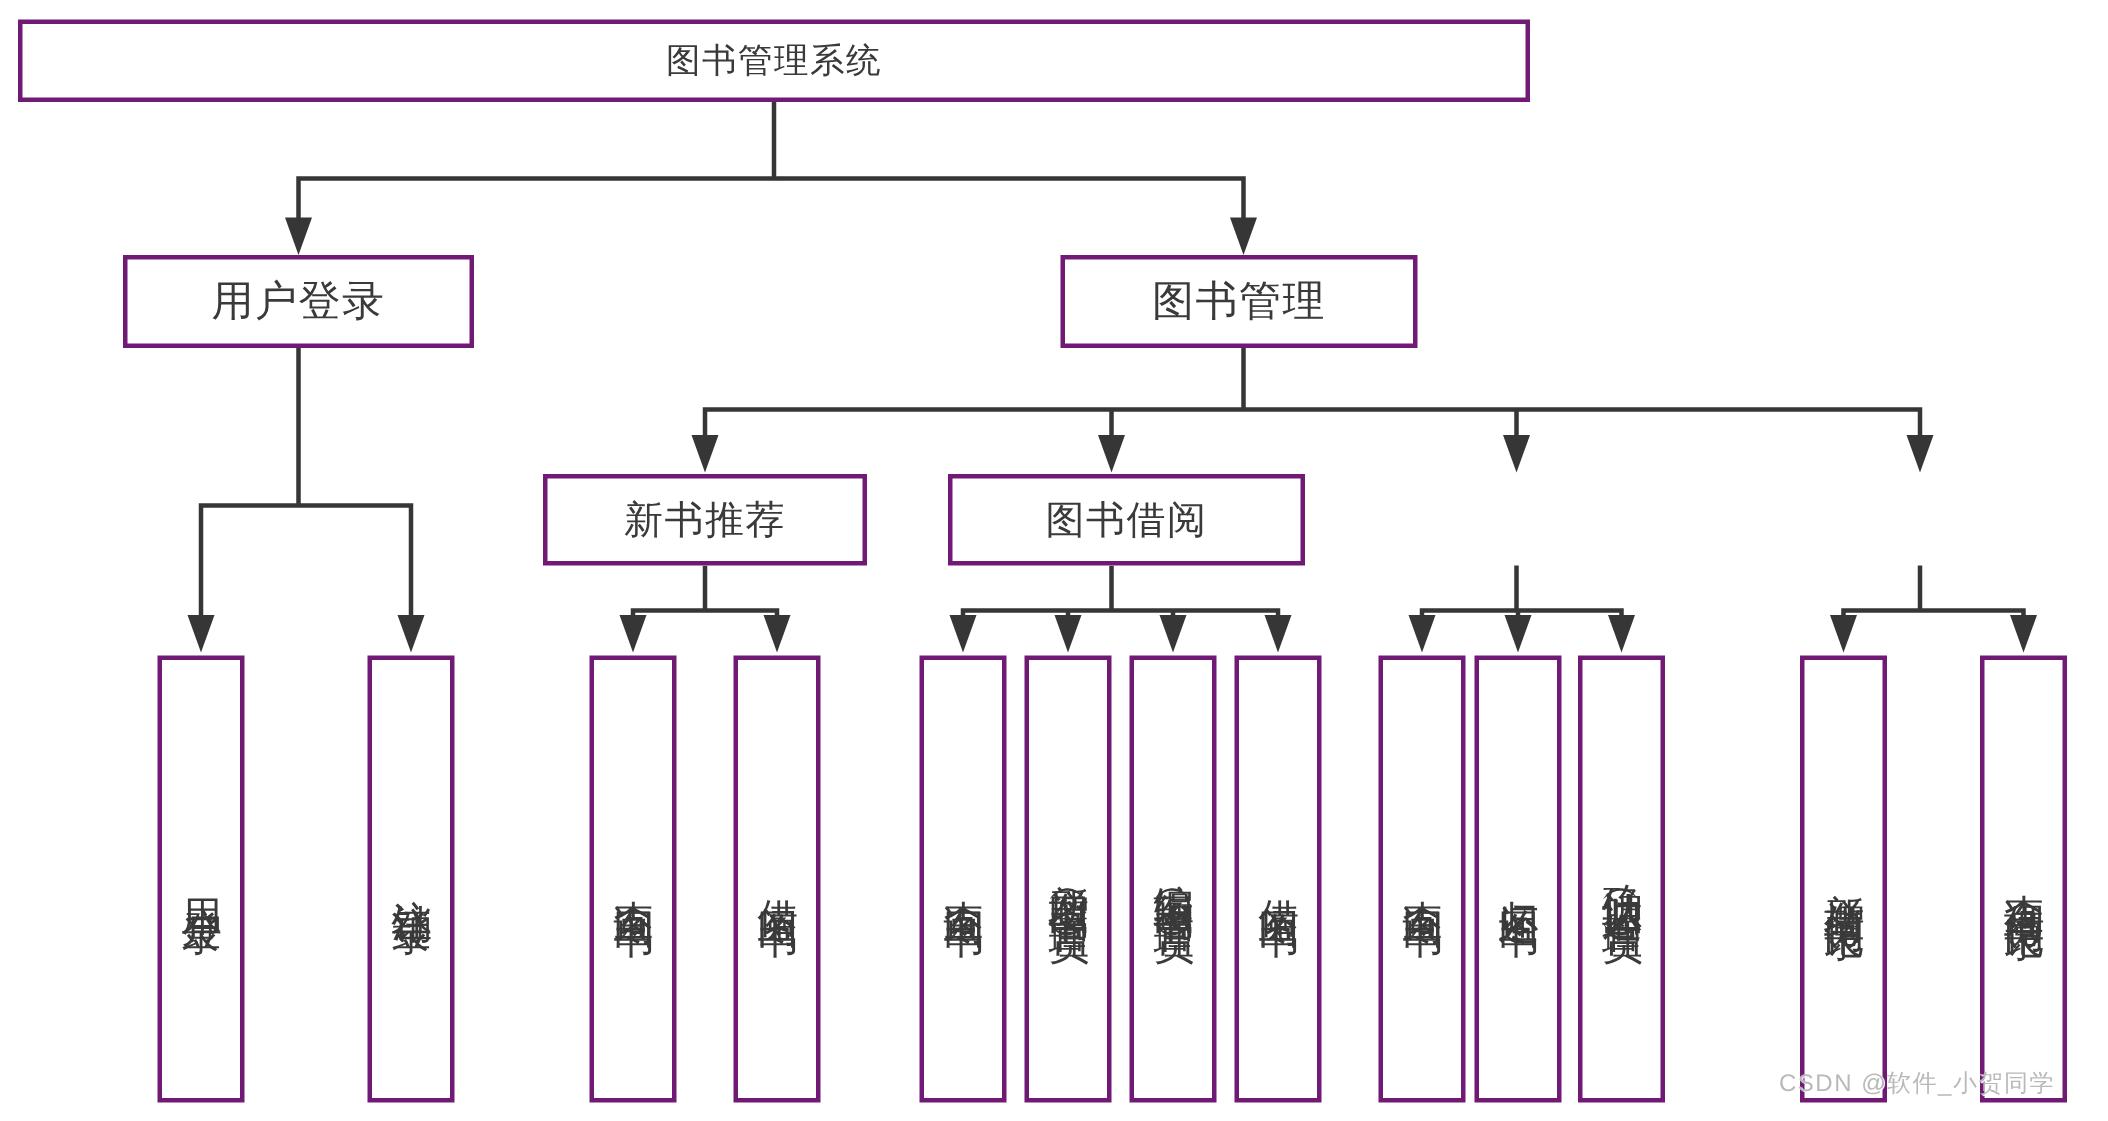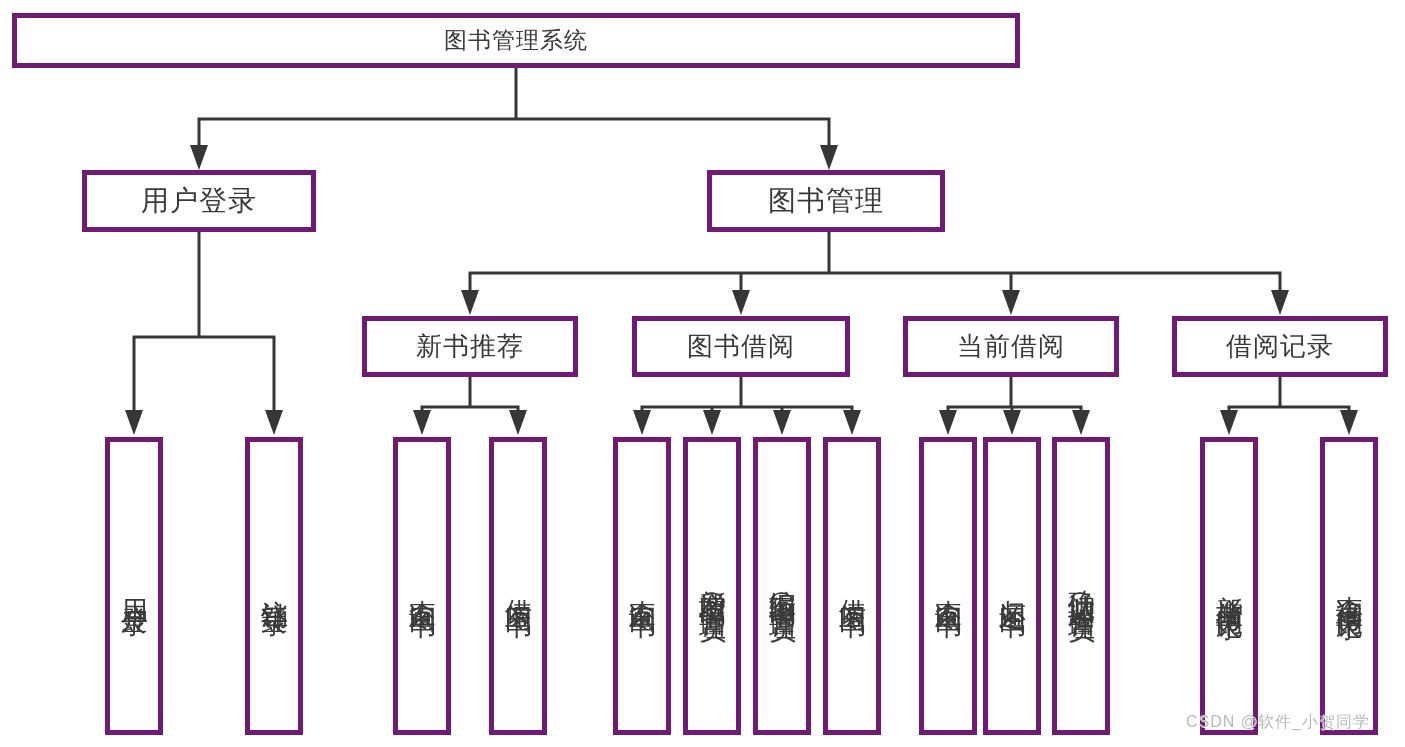--- a/index.html
+++ b/index.html
@@ -27,21 +27,21 @@
     stroke: #363636;
     stroke-width: 3;
   }
   .connectors .ah {
     fill: #363636;
     stroke: none;
   }
   .node {
     position: absolute;
     box-sizing: border-box;
-    border: 5px solid #701a75;
+    border: 3px solid #701a75;
     background: #ffffff;
     display: flex;
     align-items: center;
     justify-content: center;
     color: #3a3a3a;
   }
   .node-root {
     left: 12px; top: 13px; width: 1008px; height: 55px;
     font-size: 23px; letter-spacing: 1px;
   }
@@ -130,23 +130,21 @@
     <polygon class="ah" points="1220,410 1238,410 1229,435"></polygon>
     <polygon class="ah" points="1340,410 1358,410 1349,435"></polygon>
   </svg>
 
   <div class="node node-root">图书管理系统</div>
 
   <div class="node node-l2" style="left:82px;width:234px;">用户登录</div>
   <div class="node node-l2" style="left:707px;width:238px;">图书管理</div>
 
   <div class="node node-l3" style="left:362px;width:216px;">新书推荐</div>
-  <div class="node node-l3" style="left:632px;width:218px;">图书借阅</div>
-  <div class="node node-l3" style="left:903px;width:216px;">当前借阅</div>
-  <div class="node node-l3" style="left:1172px;width:216px;">借阅记录</div>
+  <div class="node node-l3" style="left:632px;width:238px;">图书借阅</div>
 
   <div class="node leaf" style="left:105px;">
     <span class="vtext">用户登录</span>
   </div>
   <div class="node leaf" style="left:245px;">
     <span class="vtext">注销登录</span>
   </div>
 
   <div class="node leaf" style="left:393px;">
     <span class="vtext">查询图书</span>

